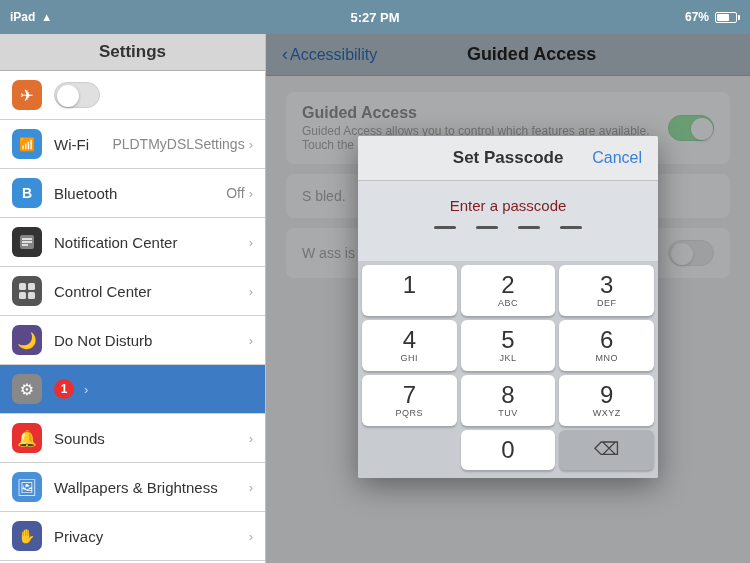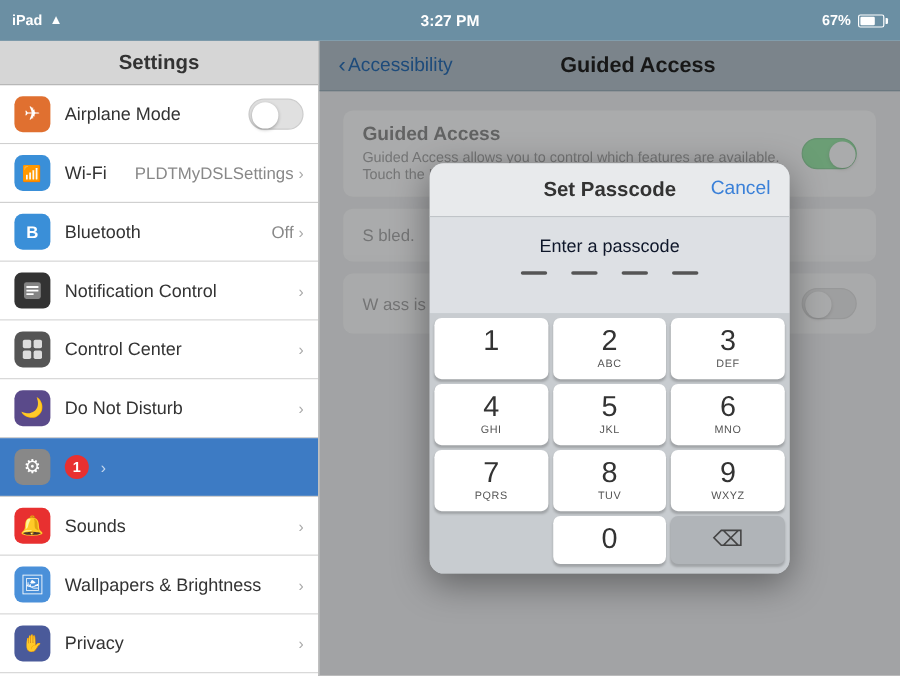--- a/index.html
+++ b/index.html
@@ -229,21 +229,21 @@
       background: rgba(0,0,0,0.3);
       z-index: 10;
       display: flex;
       align-items: center;
       justify-content: center;
     }
 
     
     .passcode-modal {
       background: #d0d4d8;
-      border-radius: 12px;
+      border-radius: 2px;
       width: 300px;
       overflow: hidden;
       box-shadow: 0 8px 30px rgba(0,0,0,0.4);
       margin-top: 16px;
     }
     .modal-header {
       background: #e8eaec;
       display: flex;
       align-items: center;
       justify-content: space-between;
@@ -263,21 +263,21 @@
       font-size: 16px;
       cursor: pointer;
     }
     .modal-body {
       padding: 16px;
       text-align: center;
       background: #dde0e4;
     }
     .modal-instruction {
       font-size: 15px;
-      color: #0f172a;
+      color: #7f1d1d;
       margin-bottom: 12px;
     }
     .passcode-dots {
       display: flex;
       justify-content: center;
       gap: 20px;
       margin-bottom: 16px;
     }
     .dot-dash {
       width: 22px;
@@ -335,40 +335,39 @@
     .numpad-zero .key-number { font-size: 24px; }
   </style>
 </head>
 <body>
 
 <div class="status-bar">
   <div class="status-left">
     <span>iPad</span>
     <span class="wifi-icon">▲</span>
   </div>
-  <div class="status-center">3:27 PM</div>
+  <div class="status-center">5:27 PM</div>
   <div class="status-right">
     <span>67%</span>
     <div class="battery-bar">
       <div class="battery-body">
         <div class="battery-fill"></div>
       </div>
       <div class="battery-tip"></div>
     </div>
   </div>
 </div>
 
 <div class="main-container">
 
   <div class="sidebar">
     <div class="sidebar-header">Settings</div>
 
     <div class="sidebar-item">
       <div class="sidebar-item-icon icon-airplane">✈</div>
-      <span class="item-label">Airplane Mode</span>
       <div class="toggle-switch toggle-off">
         <div class="toggle-knob"></div>
       </div>
     </div>
 
     <div class="sidebar-item">
       <div class="sidebar-item-icon icon-wifi" style="font-size:13px;">📶</div>
       <span class="item-label">Wi-Fi</span>
       <span class="item-value">PLDTMyDSLSettings</span>
       <span class="chevron">›</span>
@@ -383,21 +382,21 @@
 
     <div class="sidebar-item">
       <div class="sidebar-item-icon icon-notification" style="font-size:13px;border-radius:6px;">
         <svg width="18" height="18" viewBox="0 0 18 18">
             <rect x="2" y="2" width="14" height="14" rx="2" fill="white" opacity="0.4"></rect>
             <line x1="4" y1="6" x2="14" y2="6" stroke="white" stroke-width="1.5"></line>
             <line x1="4" y1="9" x2="14" y2="9" stroke="white" stroke-width="1.5"></line>
             <line x1="4" y1="12" x2="10" y2="12" stroke="white" stroke-width="1.5"></line>
           </svg>
       </div>
-      <span class="item-label">Notification Control</span>
+      <span class="item-label">Notification Center</span>
       <span class="chevron">›</span>
     </div>
 
     <div class="sidebar-item">
       <div class="sidebar-item-icon icon-control">
         <svg width="18" height="18" viewBox="0 0 18 18">
             <rect x="1" y="1" width="7" height="7" rx="1.5" fill="white" opacity="0.8"></rect>
             <rect x="10" y="1" width="7" height="7" rx="1.5" fill="white" opacity="0.8"></rect>
             <rect x="1" y="10" width="7" height="7" rx="1.5" fill="white" opacity="0.8"></rect>
             <rect x="10" y="10" width="7" height="7" rx="1.5" fill="white" opacity="0.8"></rect>

